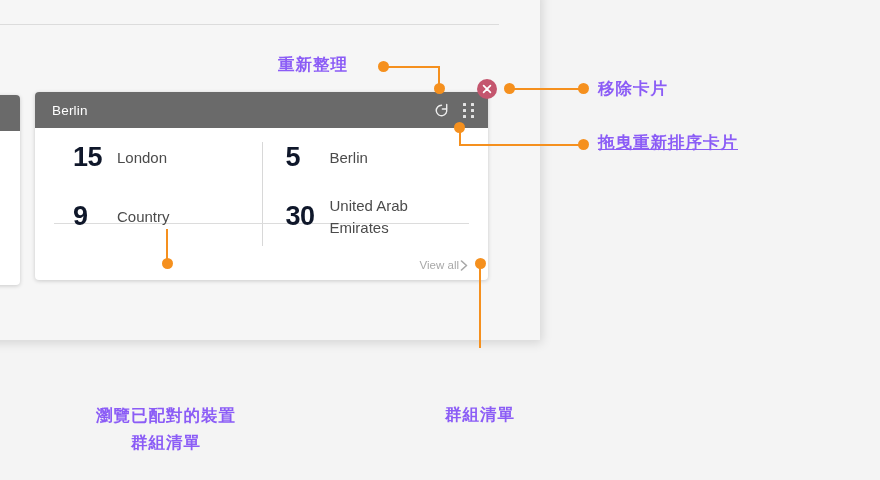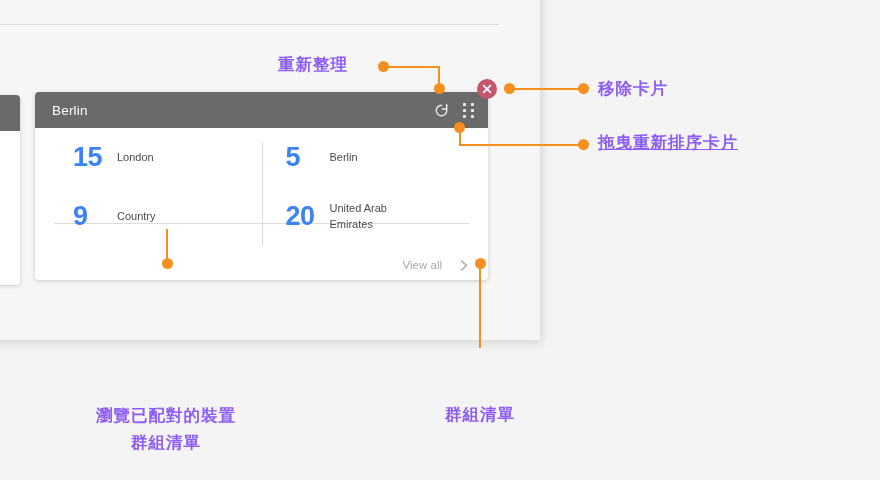--- a/index.html
+++ b/index.html
@@ -65,32 +65,32 @@
   }
   .hsep{
     position:absolute;left:19px;right:19px;top:95px;height:1px;background:#dcdcdc;
   }
   .cells{
     position:absolute;left:0;top:0;right:0;height:118px;
     display:grid;grid-template-columns:1fr 1fr;grid-template-rows:1fr 1fr;
   }
   .cell{display:flex;align-items:center;padding-left:38px;box-sizing:border-box;}
   .cell .num{
-    font-size:27px;font-weight:bold;color:#3b82f6;line-height:1;
+    font-size:27px;font-weight:bold;color:#0f172a;line-height:1;
     min-width:44px;text-align:left;letter-spacing:-.5px;
   }
   .cell .lbl{
-    font-size:11px;color:#4b4b4b;line-height:1.42;
+    font-size:15px;color:#4b4b4b;line-height:1.42;
     max-width:92px;
   }
   .cell.right{padding-left:24px;}
 
   .viewall{
     position:absolute;right:19px;bottom:9px;
-    display:flex;align-items:center;gap:18px;
+    display:flex;align-items:center;gap:1px;
     font-size:11.5px;color:#a8a8a8;cursor:pointer;
   }
   .viewall .chev{display:block;}
 
   
   .close-badge{
     position:absolute;left:477px;top:79px;width:20px;height:20px;
     border-radius:50%;background:#c4566e;
     display:flex;align-items:center;justify-content:center;
     cursor:pointer;
@@ -160,21 +160,21 @@
         </div>
         <div class="cell right">
           <span class="num">5</span>
           <span class="lbl">Berlin</span>
         </div>
         <div class="cell">
           <span class="num">9</span>
           <span class="lbl">Country</span>
         </div>
         <div class="cell right">
-          <span class="num">20</span>
+          <span class="num">30</span>
           <span class="lbl">United Arab Emirates</span>
         </div>
       </div>
 
       <div class="viewall">
         <span>View all</span>
         <svg class="chev" width="9" height="11" viewBox="0 0 9 11" aria-hidden="true">
           <path d="M1.5 1 L6.5 5.5 L1.5 10" fill="none" stroke="#a8a8a8" stroke-width="1.6" stroke-linecap="round" stroke-linejoin="round"></path>
         </svg>
       </div>

